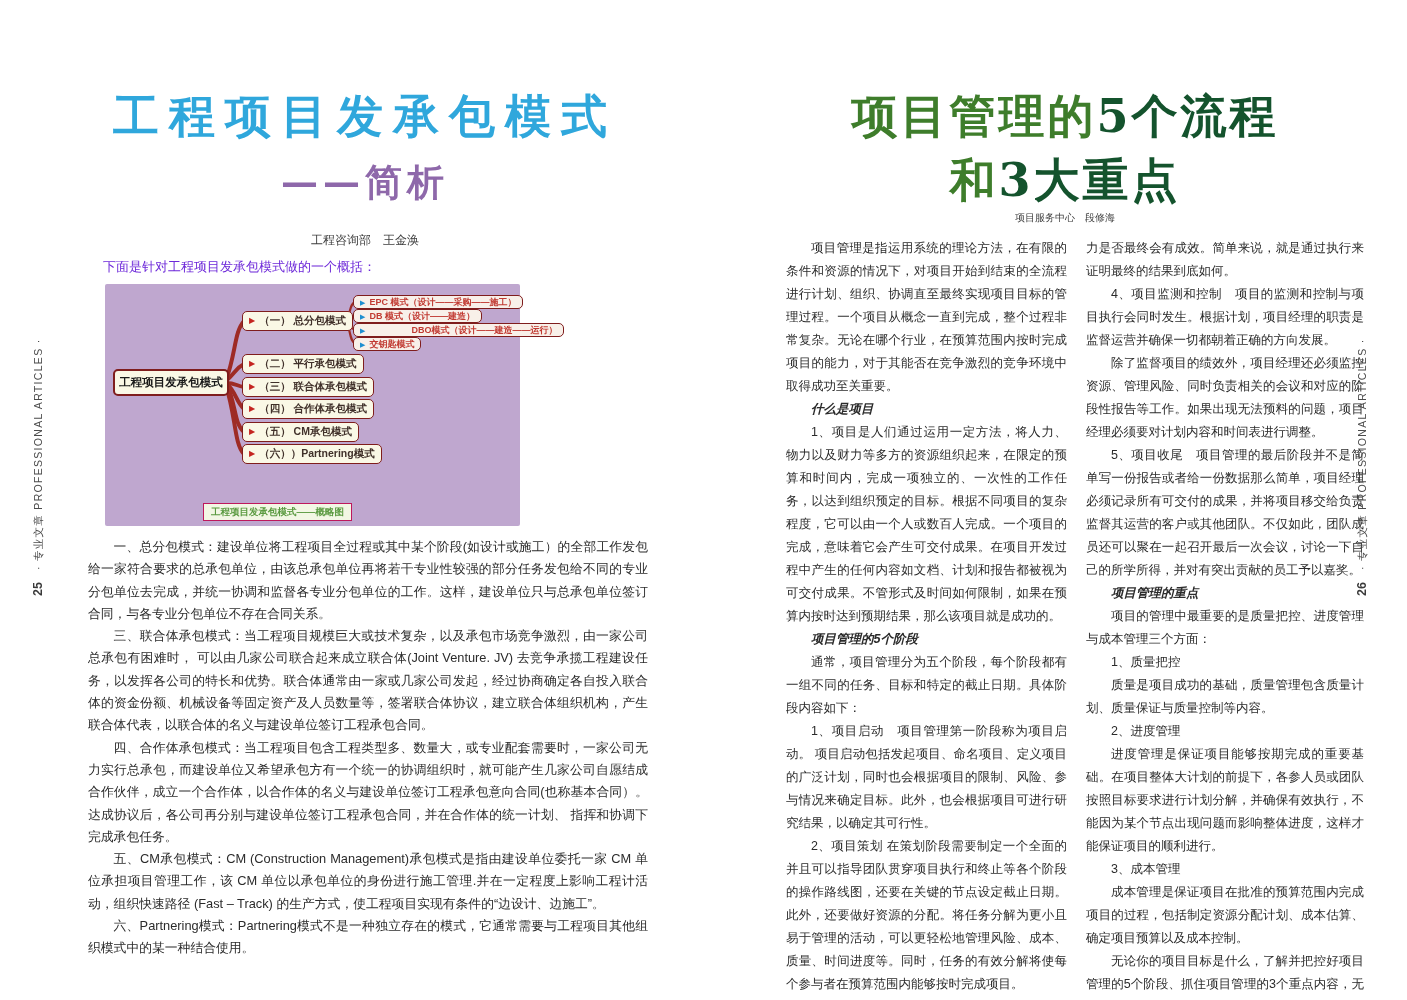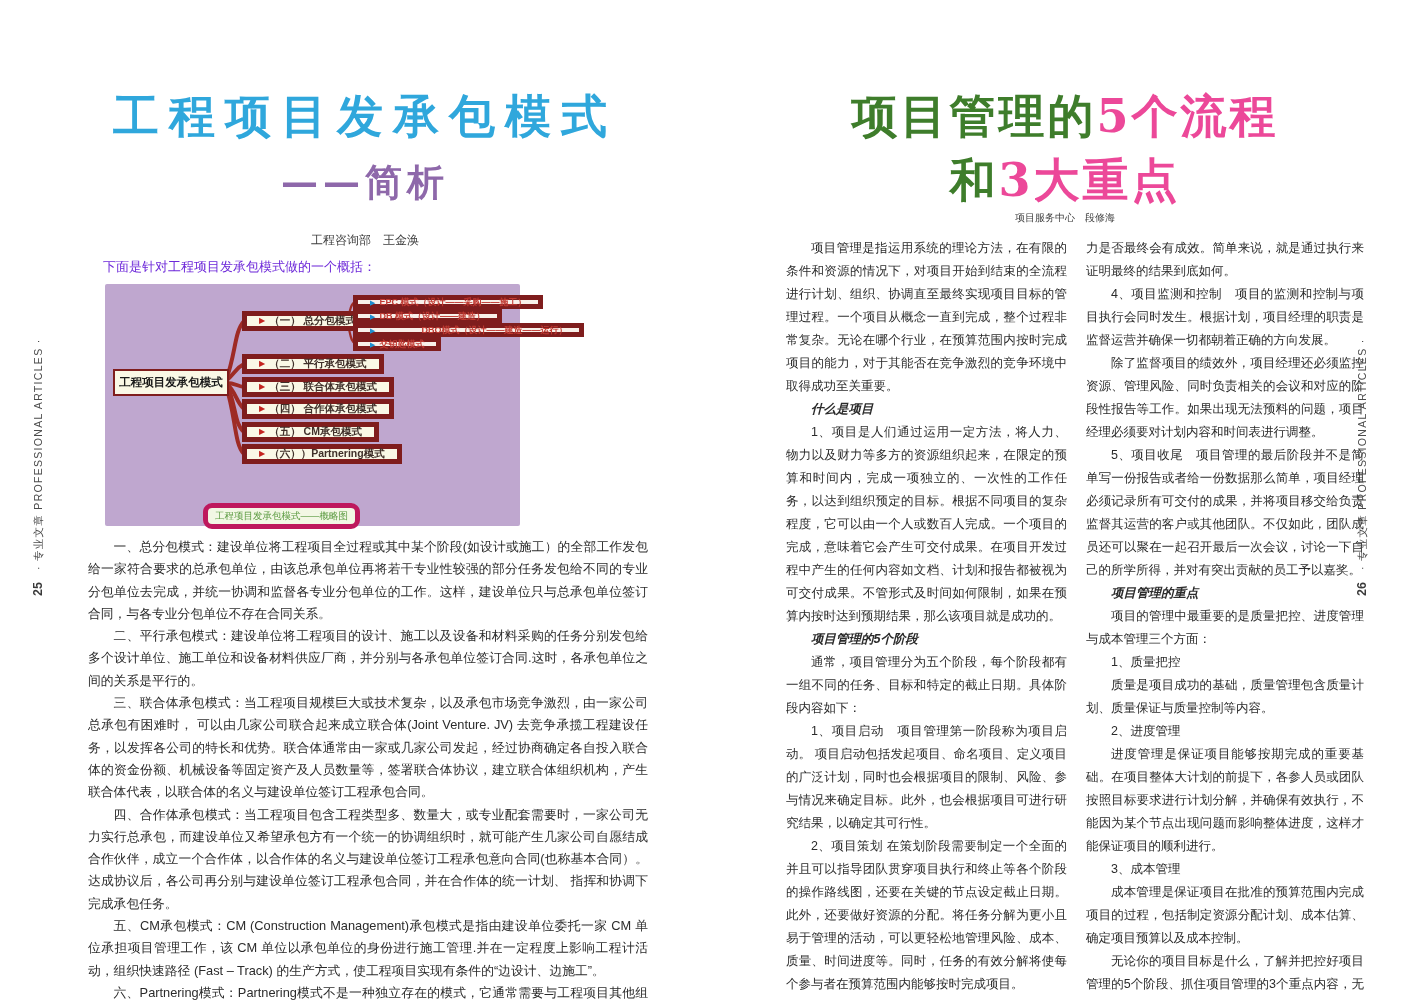--- a/index.html
+++ b/index.html
@@ -20,42 +20,42 @@
   .lp-subtitle{position:absolute;left:85px;top:158px;width:560px;text-align:center;
             font-family:"DejaVu Serif","Liberation Serif",serif;font-weight:bold;
             font-size:37px;color:#8e68aa;letter-spacing:5px;}
   .byline{position:absolute;font-size:12px;color:#3c3c3c;}
   .lp-byline{left:85px;top:232px;width:560px;text-align:center;}
   .lp-intro{position:absolute;left:103px;top:258px;font-size:13px;color:#6d28d9;}
 
   
   .mindmap{position:absolute;left:105px;top:284px;width:415px;height:242px;background:#bfa7cf;border-radius:2px;}
   .mm-svg{position:absolute;left:0;top:0;width:415px;height:242px;}
-  .mm-root,.mm-node,.mm-sub{position:absolute;background:#faf8e6;border:5px solid #7f1d1d;border-radius:0;
-        display:flex;align-items:center;box-sizing:border-box;padding:0 12px;white-space:nowrap;}
+  .mm-root,.mm-node,.mm-sub{position:absolute;background:#faf8e6;border:1px solid #7f1d1d;border-radius:5px;
+        display:flex;align-items:center;box-sizing:border-box;padding:0 6px;white-space:nowrap;}
   .mm-root{left:8px;top:85px;width:116px;height:27px;justify-content:center;font-weight:bold;
         font-size:11.5px;color:#1a1a1a;border-width:2px;}
   .mm-node{left:137px;height:20px;font-size:10.5px;font-weight:bold;color:#40302a;}
   .mm-sub{left:248px;height:14px;font-size:9px;font-weight:bold;color:#c13a32;background:#f8f0e9;}
   .flag{color:#c42420;font-size:8px;margin-right:4px;line-height:1;}
   .arrow{color:#1e8fd0;font-size:7px;margin-right:4px;line-height:1;}
   .mm-caption{position:absolute;left:98px;top:219px;height:16px;padding:0 7px;background:#f2f7e4;
-        border:5px solid #be185d;border-radius:9px;font-size:9.5px;color:#5a9a40;
-        display:flex;align-items:center;font-weight:normal;white-space:nowrap;}
+        border:1px solid #be185d;border-radius:0;font-size:9.5px;color:#5a9a40;
+        display:flex;align-items:center;font-weight:bold;white-space:nowrap;}
 
   .lp-body{position:absolute;left:88px;top:536px;width:560px;font-size:12.8px;line-height:22.3px;
            color:#2b2b2b;text-align:justify;}
   .lp-body p{margin:0;text-indent:2em;}
 
   
   .rp-title{position:absolute;left:783px;top:84px;width:564px;margin:0;text-align:center;
             font-family:"DejaVu Serif","Liberation Serif",serif;font-weight:bold;
             font-size:46px;letter-spacing:3px;line-height:64px;}
   .tg{color:#3e7d2b;}
-  .tr{color:#ec4899;}
+  .tr{color:#14532d;}
   .rp-byline{left:783px;top:211px;width:564px;text-align:center;font-size:10px;}
   .rp-col{position:absolute;top:237px;font-size:12.5px;line-height:23px;color:#2b2b2b;text-align:justify;}
   .col1{left:786px;width:281px;}
   .col2{left:1086px;width:278px;}
   .rp-col p{margin:0;text-indent:2em;}
   .rp-col p.h{font-weight:bold;font-style:italic;}
   .rp-col p.noindent{text-indent:0;}
 </style>
 </head>
 <body>
@@ -131,21 +131,20 @@
     <div class="mm-sub" style="top:53px;">
       <span class="arrow">▶</span>
       <span>交钥匙模式</span>
     </div>
 
     <div class="mm-caption">工程项目发承包模式——概略图</div>
   </div>
 
   <div class="lp-body">
     <p>一、总分包模式：建设单位将工程项目全过程或其中某个阶段(如设计或施工）的全部工作发包给一家符合要求的总承包单位，由该总承包单位再将若干专业性较强的部分任务发包给不同的专业分包单位去完成，并统一协调和监督各专业分包单位的工作。这样，建设单位只与总承包单位签订合同，与各专业分包单位不存在合同关系。</p>
-    <p>二、平行承包模式：建设单位将工程项目的设计、施工以及设备和材料采购的任务分别发包给多个设计单位、施工单位和设备材料供应厂商，并分别与各承包单位签订合同.这时，各承包单位之间的关系是平行的。</p>
     <p>三、联合体承包模式：当工程项目规模巨大或技术复杂，以及承包市场竞争激烈，由一家公司总承包有困难时， 可以由几家公司联合起来成立联合体(Joint Venture. JV) 去竞争承揽工程建设任务，以发挥各公司的特长和优势。联合体通常由一家或几家公司发起，经过协商确定各自投入联合体的资金份额、机械设备等固定资产及人员数量等，签署联合体协议，建立联合体组织机构，产生联合体代表，以联合体的名义与建设单位签订工程承包合同。</p>
     <p>四、合作体承包模式：当工程项目包含工程类型多、数量大，或专业配套需要时，一家公司无力实行总承包，而建设单位又希望承包方有一个统一的协调组织时，就可能产生几家公司自愿结成合作伙伴，成立一个合作体，以合作体的名义与建设单位签订工程承包意向合同(也称基本合同）。达成协议后，各公司再分别与建设单位签订工程承包合同，并在合作体的统一计划、 指挥和协调下完成承包任务。</p>
     <p>五、CM承包模式：CM (Construction Management)承包模式是指由建设单位委托一家 CM 单位承担项目管理工作，该 CM 单位以承包单位的身份进行施工管理.并在一定程度上影响工程计活动，组织快速路径 (Fast – Track) 的生产方式，使工程项目实现有条件的“边设计、边施工”。</p>
     <p>六、Partnering模式：Partnering模式不是一种独立存在的模式，它通常需要与工程项目其他组织模式中的某一种结合使用。</p>
 
   </div>
 
   <h1 class="rp-title">
     <span class="tg">项目管理的</span><span class="tr">5个流程</span><br>
     <span class="tg">和</span><span class="tr">3大重点</span>

